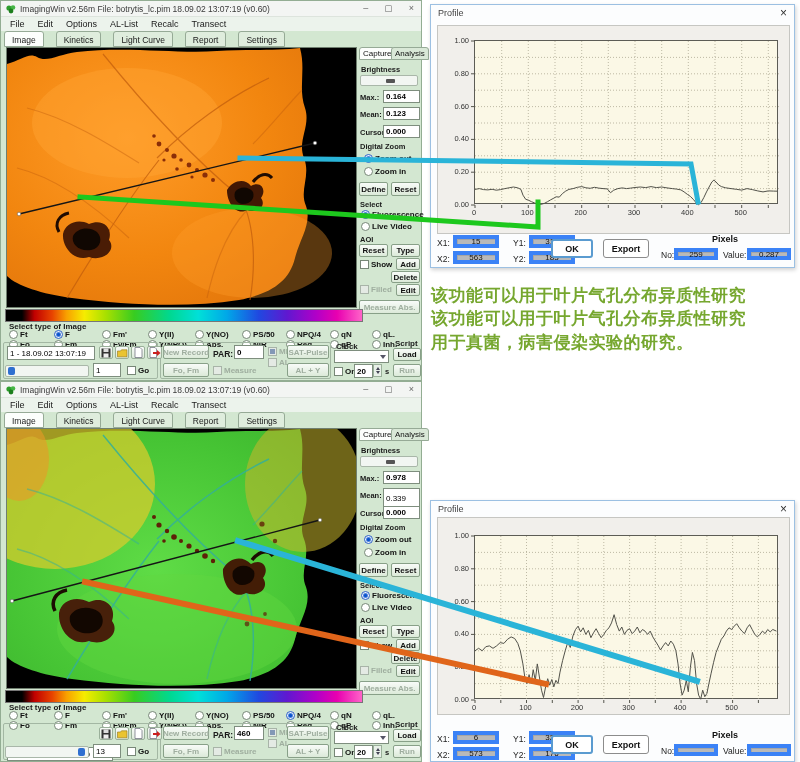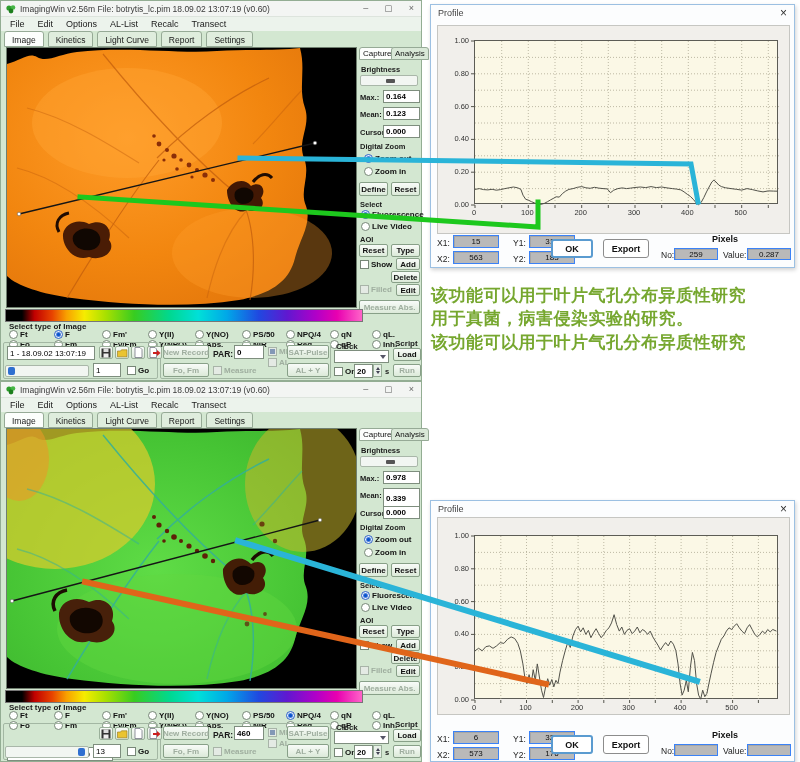--- a/index.html
+++ b/index.html
@@ -4,21 +4,21 @@
 <style>
 *{margin:0;padding:0;box-sizing:border-box}
 html,body{width:800px;height:762px;background:#fff;font-family:"Liberation Sans",sans-serif;position:relative;overflow:hidden}
 
 .appwin{position:absolute;left:0;width:422px;height:381px;background:#d3e7d1;border:1px solid #93ad93}
 #app1{top:0}#app2{top:381px}
 .titlebar{position:absolute;top:0;left:0;right:0;height:16px;background:#f3f5f3;border-bottom:1px solid #dde4dd;display:flex;align-items:center;padding:0 5px;gap:4px}
 .title-text{font-size:8.5px;color:#3a3a3a;white-space:nowrap;overflow:hidden}
 .winbtns{margin-left:auto;display:flex;gap:16px;color:#666;font-size:9px;line-height:9px;padding-right:2px}
 .menubar{position:absolute;top:16px;left:0;right:0;height:14px;background:#ecf3ec;display:flex;gap:13px;align-items:center;padding:0 9px;font-size:9px;color:#1a1a1a}
-.tabrow{position:absolute;top:30px;left:3px;height:16px;display:flex;gap:4px}
+.tabrow{position:absolute;top:30px;left:3px;height:16px;display:flex;gap:12px}
 .tab{font-size:8.5px;padding:1px 7px 0;background:#dfeddd;border:1px solid #96aa96;border-radius:3px 3px 0 0;color:#1a1a1a;display:flex;align-items:center}
 .tab.active{background:#fcfefc}
 .imgpanel{position:absolute;left:5px;top:46px;width:351px;height:261px;border:1px solid #6f7f6f;background:#000;overflow:hidden}
 .imgpanel svg{display:block}
 
 .rightpanel{position:absolute;left:357px;top:46px;width:64px;height:268px;font-size:8px;color:#111}
 .ptab{position:absolute;font-size:8px;padding:1px 3px;border:1px solid #96aa96;border-radius:3px 3px 0 0;background:#d9e8d7}
 .ptab.active{background:#fcfefc}
 .lbl{position:absolute;font-size:7.5px;font-weight:bold;color:#1a1a1a;white-space:nowrap}
 .btn{position:absolute;display:flex;align-items:center;justify-content:center;font-size:8px;font-weight:bold;color:#111;background:linear-gradient(#f8fbf8,#dcead9);border:1px solid #88a088;border-radius:2px;white-space:nowrap}
@@ -47,21 +47,21 @@
 .profilewin{position:absolute;left:430px;width:365px;background:#fcfdfe;border:1px solid #9cc0e2;box-shadow:1px 2px 4px rgba(0,0,0,.18)}
 #profile1{top:4px;height:264px}#profile2{top:500px;height:262px}
 .ptitle{position:absolute;top:0;left:0;right:0;height:17px;font-size:9px;color:#444;padding:3px 7px}
 .pclose{position:absolute;right:7px;top:1px;font-size:12px;color:#333;line-height:15px}
 .ppanel{position:absolute;left:6px;width:353px;background:#f1efeb;border:1px solid #c6c6c2}
 .plotarea{position:absolute;left:43px;width:304px;height:164px;background:#fbf8e6;border:1px solid #5c5c55}
 .plotarea svg{overflow:visible;display:block}
 .xticklabels,.yticklabels{position:absolute;font-size:7.5px;color:#333}
 .xticklabels span{position:absolute;width:20px;text-align:center;top:0}
 .yticklabels span{position:absolute;right:2px;width:36px;text-align:right}
-.sunk{position:absolute;background:#b9b9b9;border:1px solid #3b82f6;box-shadow:inset 1px 1px 0 #a6a6a6;display:flex;align-items:center;justify-content:center;font-size:8px;color:#111}
+.sunk{position:absolute;background:#b9b9b9;border:4px solid #3b82f6;box-shadow:inset 1px 1px 0 #a6a6a6;display:flex;align-items:center;justify-content:center;font-size:8px;color:#111}
 .plbl{position:absolute;font-size:8.5px;color:#222;white-space:nowrap}
 .okbtn{position:absolute;display:flex;align-items:center;justify-content:center;font-size:9px;font-weight:bold;color:#111;background:#fff;border-radius:3px}
 .okbtn.focus{border:2px solid #5a9bd0}
 .okbtn.plain{border:1px solid #8c8c8c}
 .pixels-hd{position:absolute;font-size:9px;font-weight:bold;color:#111}
 
 .anno{position:absolute;left:431px;top:284px;width:368px}
 .anno h2{font-size:16.5px;font-weight:bold;letter-spacing:1px;margin-bottom:5px}
 .anno p{font-size:17px;font-weight:bold;line-height:23.4px;letter-spacing:0.5px;text-align:justify}
 #overlay{position:absolute;left:0;top:0;width:800px;height:762px;pointer-events:none;z-index:60}
@@ -444,21 +444,21 @@
   <div class="rightpanel">
     <span class="ptab active" style="left:1px;top:0">Capture</span>
     <span class="ptab" style="left:33px;top:0">Analysis</span>
     <span class="lbl" style="left:3px;top:18px">Brightness</span>
     <div class="sld" style="left:2px;top:28px;width:58px;height:11px">
         <span class="thumb" style="left:25px;background:#555;width:9px;height:4px;top:3px;border-radius:1px"></span>
       </div>
     <span class="lbl" style="left:2px;top:46px">Max.:</span>
     <div class="tf" style="left:25px;top:43px;width:37px;height:13px;font-weight:bold">0.978</div>
     <span class="lbl" style="left:2px;top:63px">Mean:</span>
-    <div class="tf" style="left:25px;top:60px;width:37px;height:20px;font-weight:bold">0.339</div>
+    <div class="tf" style="left:25px;top:60px;width:37px;height:20px;font-weight:normal">0.339</div>
     <span class="lbl" style="left:2px;top:81px">Cursor:</span>
     <div class="tf" style="left:25px;top:78px;width:37px;height:13px;font-weight:bold">0.000</div>
     <span class="lbl" style="left:2px;top:95px">Digital Zoom</span>
     <label class="rlab" style="left:6px;top:107px">
         <span class="rb sel"></span>
         <span>Zoom out</span>
       </label>
     <label class="rlab" style="left:6px;top:120px">
         <span class="rb"></span>
         <span>Zoom in</span>
@@ -722,22 +722,22 @@
   <div class="okbtn plain" style="left:172px;top:234px;width:46px;height:19px">Export</div>
   <span class="pixels-hd" style="left:281px;top:229px">Pixels</span>
   <span class="plbl" style="left:230px;top:245px">No:</span>
   <div class="sunk" style="left:243px;top:243px;width:44px;height:12px"></div>
   <span class="plbl" style="left:292px;top:245px">Value:</span>
   <div class="sunk" style="left:316px;top:243px;width:44px;height:12px"></div>
 </div>
 
 <div class="anno">
   <p style="color: rgb(118, 167, 47);">该功能可以用于叶片气孔分布异质性研究</p>
+  <p style="color: rgb(118, 167, 47);">该功能可以用于叶片气孔分布异质性研究</p>
   <p style="color: rgb(118, 167, 47);">用于真菌，病害侵染实验的研究。</p>
-  <p style="color: rgb(118, 167, 47);">该功能可以用于叶片气孔分布异质性研究</p>
 </div>
 
 <svg id="overlay" viewBox="0 0 800 762">
     <polyline points="80,197 538,227 538,202" fill="none" stroke="#1dc81d" stroke-width="5" stroke-linecap="square"></polyline>
     <polyline points="240,158 691,164 698,202" fill="none" stroke="#2ab4d8" stroke-width="5" stroke-linecap="square"></polyline>
     <polyline points="238,541 697,681" fill="none" stroke="#2ab4d8" stroke-width="6" stroke-linecap="square"></polyline>
     <polyline points="85,582 546,684" fill="none" stroke="#e0651a" stroke-width="6" stroke-linecap="square"></polyline>
   </svg>
 
 </body></html>

